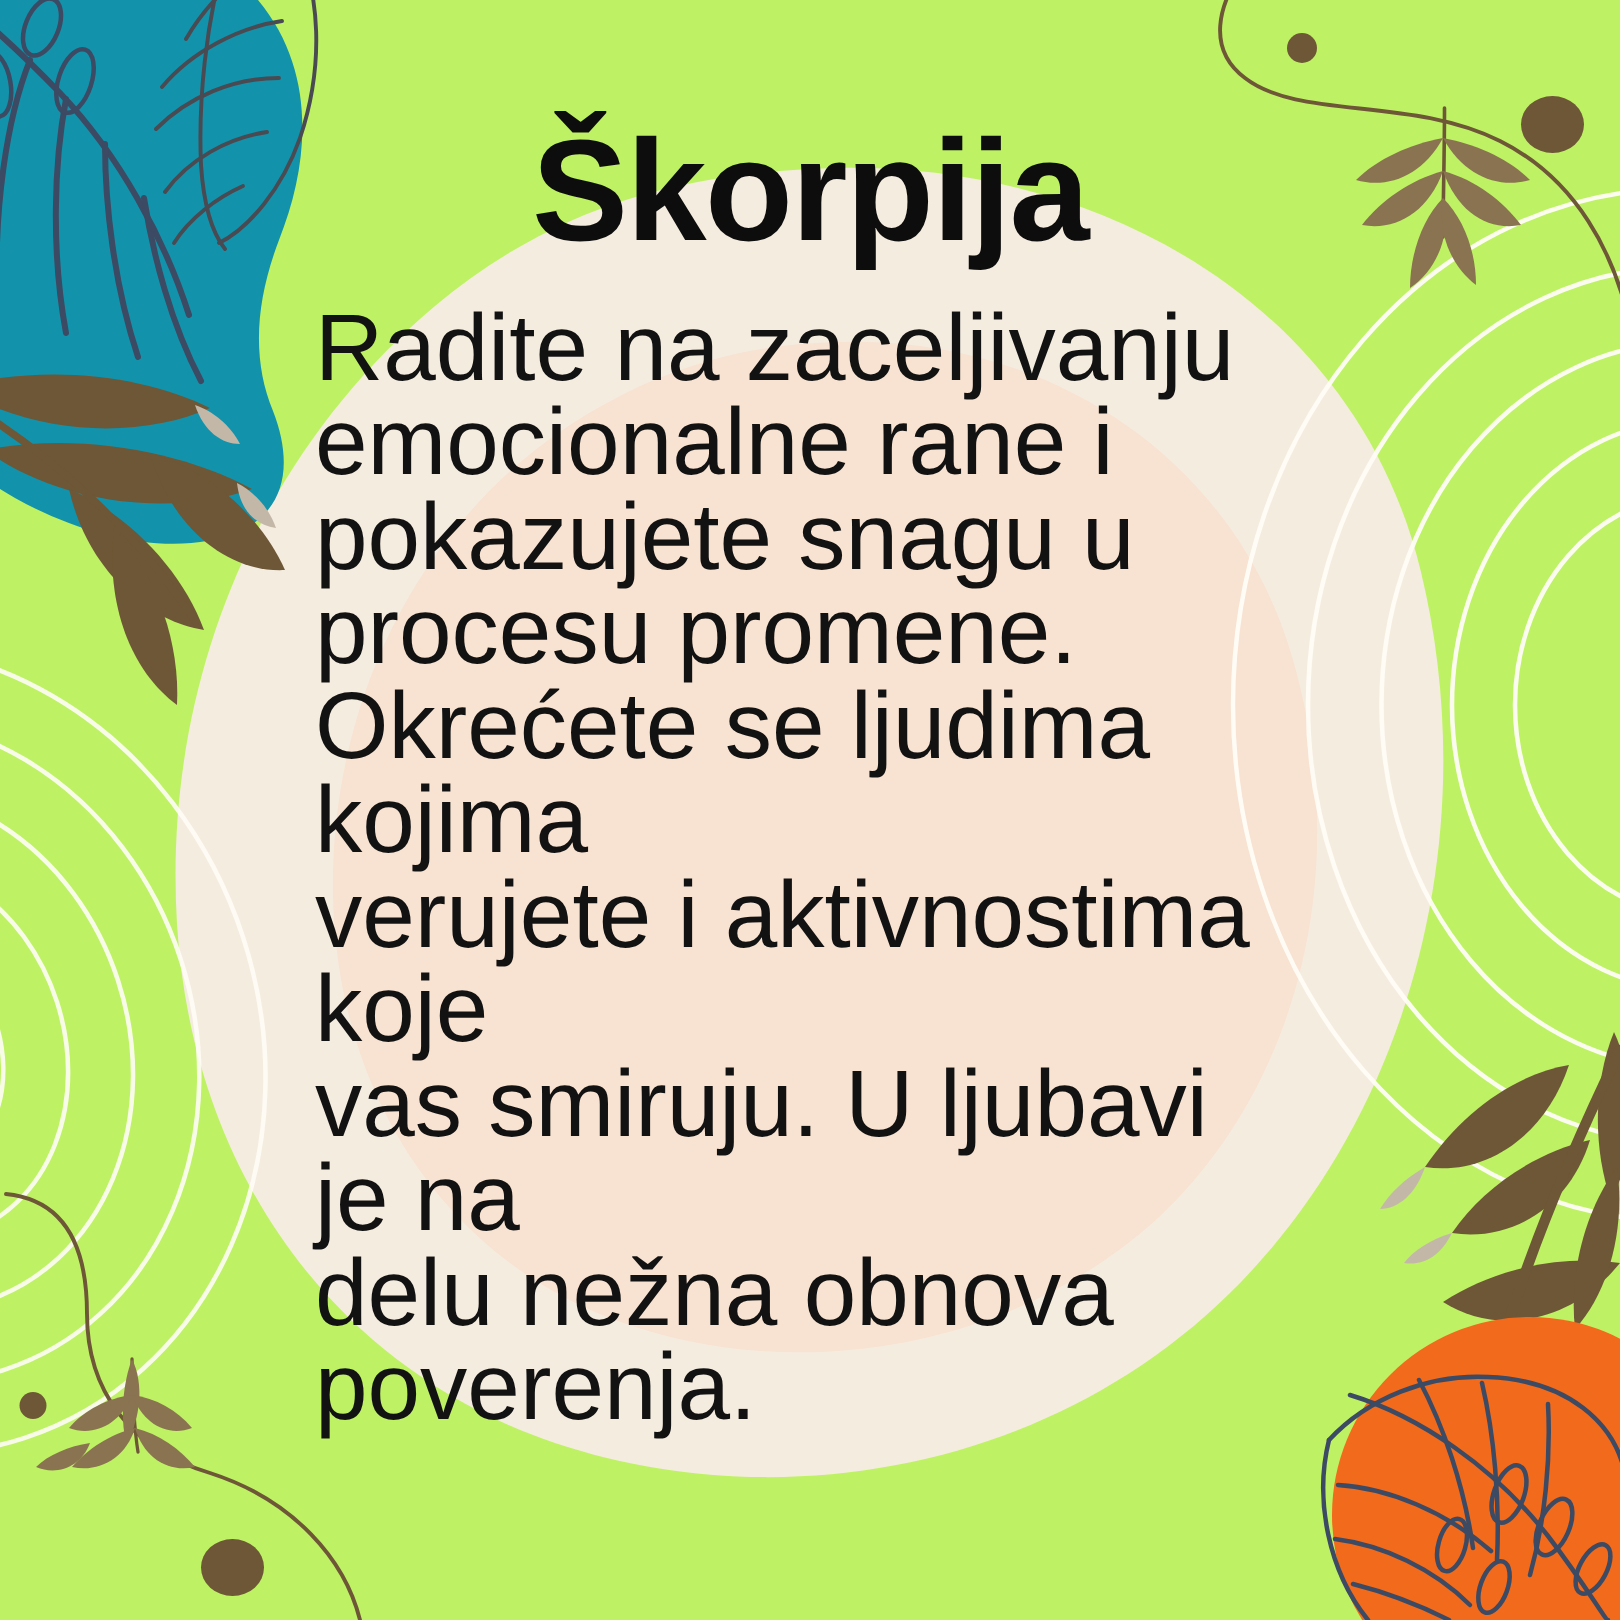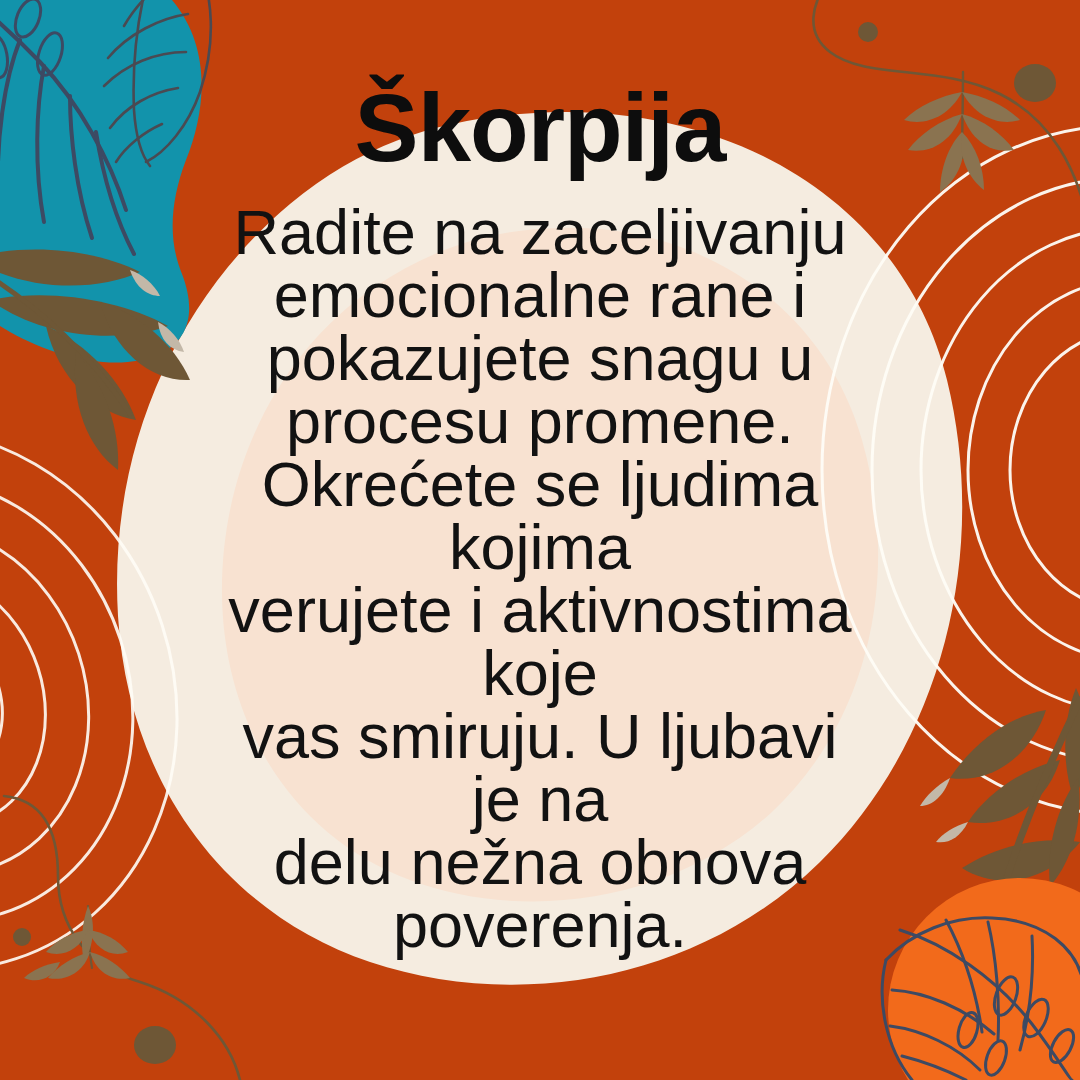--- a/index.html
+++ b/index.html
@@ -5,21 +5,21 @@
   html, body {
     margin: 0;
     padding: 0;
     background: #ffffff;
   }
   #canvas {
     position: relative;
     width: 1080px;
     height: 1080px;
     overflow: hidden;
-    background: #c2410c;
+    background: #bef264;
     font-family: "Liberation Sans", sans-serif;
   }
 
   
   .deco {
     position: absolute;
     top: 0; left: 0;
     width: 1080px;
     height: 1080px;
     pointer-events: none;
@@ -47,21 +47,20 @@
     white-space: nowrap;
   }
 
   #body-text {
     margin-top: 22px;
     width: 660px;
     font-size: 63px;
     font-weight: 400;
     line-height: 1.00;
     color: #121212;
-    text-align: center;
     white-space: pre-line;
   }
 </style>
 </head>
 <body>
 
 <div id="canvas">
 
   <svg class="deco" viewBox="0 0 1080 1080" xmlns="http://www.w3.org/2000/svg">
 

